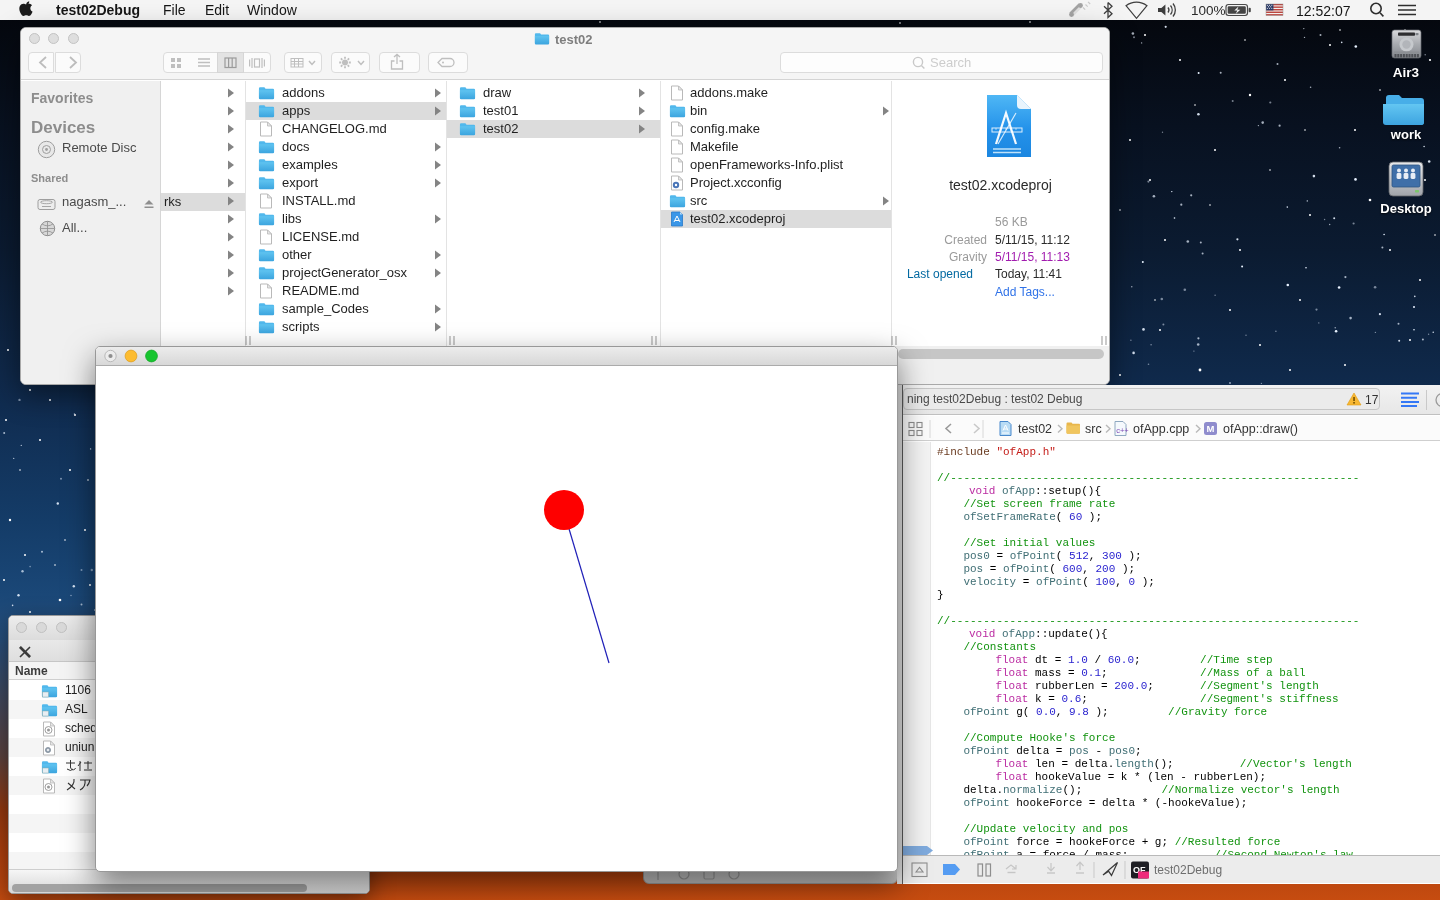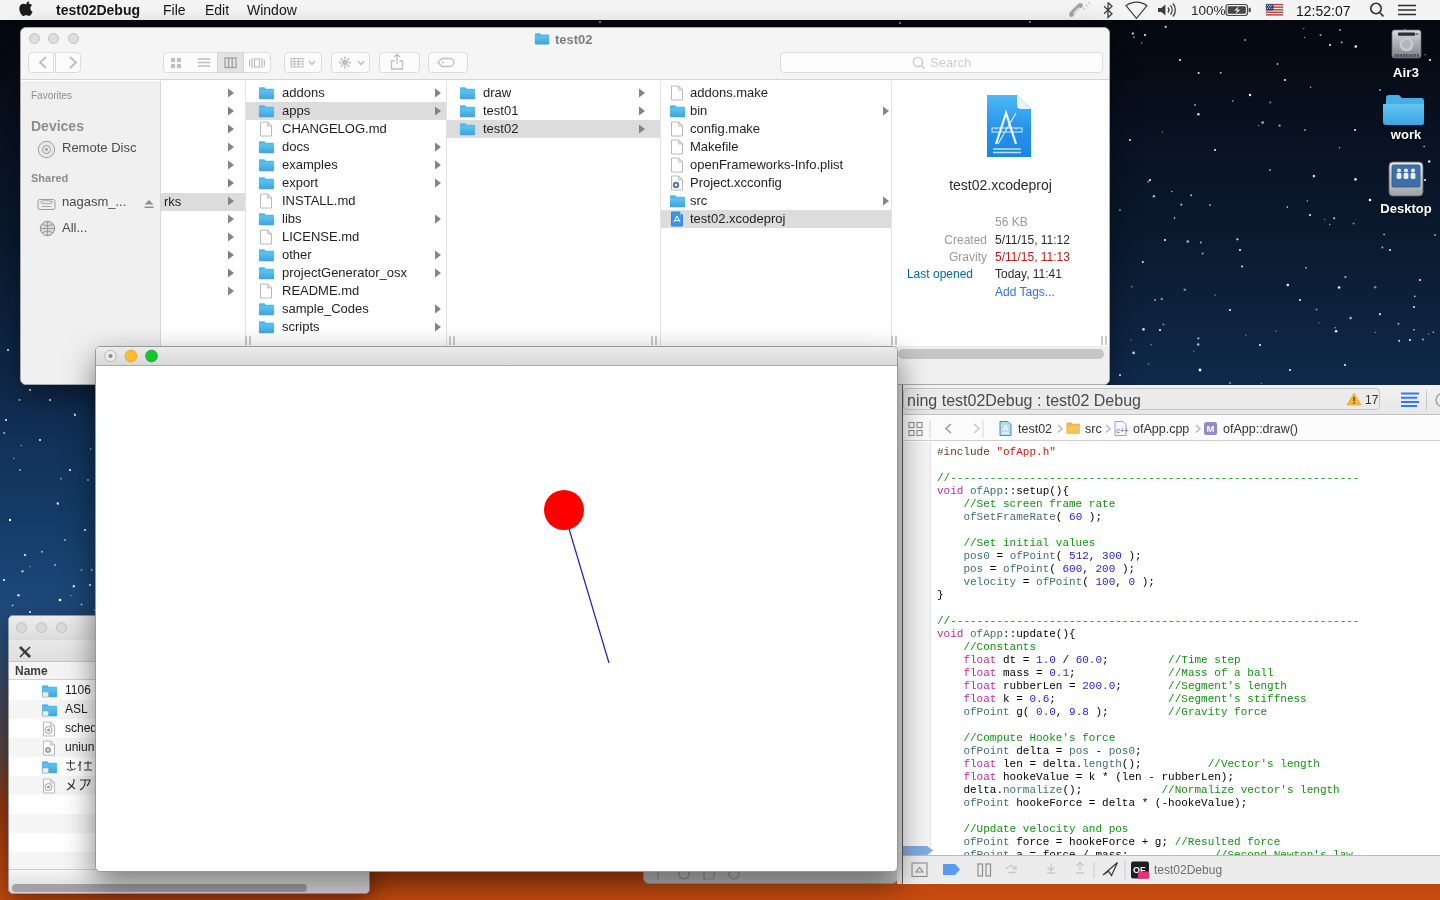--- a/index.html
+++ b/index.html
@@ -4,21 +4,21 @@
 <style>
   * { margin:0; padding:0; box-sizing:border-box; }
   html,body { width:1440px; height:900px; overflow:hidden; }
   body { font-family:"Liberation Sans", sans-serif; position:relative;
     background:linear-gradient(to bottom,
       #04060b 0%, #081120 14%, #0b1b31 28%, #102c50 45%, #143c68 58%,
       #1a4777 66%, #274f7c 71%, #5c4340 84%, #96390f 90%, #b2410e 95%, #c64c10 100%);
   }
   .abs { position:absolute; }
   #codepre i { font-style:normal; }
-  #codepre .k { color:#bb2ca2; }
+  #codepre .k { color:#bb2ca2;margin-left:32px; }
   #codepre .t { color:#3f6e74; }
   #codepre .n { color:#2a23cf; }
   #codepre .c { color:#12930f; }
   #codepre .s { color:#c41a16; }
   #codepre .p { color:#6a3b20; }
 </style>
 </head>
 <body>
 
 <svg class="abs" width="1440" height="900" style="left:0;top:0">
@@ -516,22 +516,22 @@
 
     <div class="abs" style="left:759px;top:24px;width:323px;height:21px;background:#fdfdfd;border:1px solid #dcdcdc;border-radius:4px"></div>
     <svg class="abs" style="left:890px;top:27px" width="80" height="16">
       <circle cx="7" cy="7" r="4.6" stroke="#c9c9c9" stroke-width="1.4" fill="none"></circle>
       <path d="M10.4 10.4 l3 3" stroke="#c9c9c9" stroke-width="1.4"></path>
       <text x="19" y="12" font-size="13" fill="#cdcdcd">Search</text>
     </svg>
   </div>
 
   <div class="abs" style="left:0;top:53px;width:140px;height:303px;background:#f0f0f0;border-right:1px solid #d6d6d6;border-radius:0 0 0 5px;font-size:13px;color:#4a4a4a">
-    <div class="abs" style="left:10px;top:9px;font-size:10px;font-weight:normal;color:#8d8d8d">Favorites</div>
-    <div class="abs" style="left:10px;top:37px;font-size:14px;font-weight:bold;color:#8d8d8d">Devices</div>
+    <div class="abs" style="left:10px;top:9px;font-size:14px;font-weight:bold;color:#8d8d8d">Favorites</div>
+    <div class="abs" style="left:10px;top:37px;font-size:17px;font-weight:bold;color:#8d8d8d">Devices</div>
     <svg class="abs" style="left:16px;top:59px" width="19" height="19">
       <circle cx="9.5" cy="9.5" r="8.2" fill="#e8e8e8" stroke="#9e9e9e" stroke-width="1"></circle>
       <circle cx="9.5" cy="9.5" r="4" fill="none" stroke="#9e9e9e" stroke-width="1"></circle>
       <circle cx="9.5" cy="9.5" r="1.4" fill="#9e9e9e"></circle>
     </svg>
     <div class="abs" style="left:41px;top:59px">Remote Disc</div>
     <div class="abs" style="left:10px;top:91px;font-size:11px;font-weight:bold;color:#8d8d8d">Shared</div>
     <svg class="abs" style="left:16px;top:115px" width="19" height="16">
       <rect x="1" y="3.5" width="17" height="10" rx="2" fill="#ededed" stroke="#9e9e9e" stroke-width="1"></rect>
       <ellipse cx="9.5" cy="6.2" rx="6" ry="1.5" fill="none" stroke="#9e9e9e" stroke-width="0.9"></ellipse>
@@ -755,21 +755,21 @@
       </g>
       <rect x="9" y="34" width="30" height="4" fill="none" stroke="#ffffff" stroke-width="1" opacity="0.85"></rect>
       <path d="M13 34 v2 M18 34 v3 M23 34 v2 M28 34 v3 M33 34 v2" stroke="#fff" stroke-width="0.7" opacity="0.8"></path>
       <path d="M10 55 h28 M10 58.5 h28" stroke="#bfe2fa" stroke-width="1.6"></path>
     </svg>
     <div class="abs" style="left:0;top:96px;width:217px;text-align:center;font-size:14px;color:#2b2b2b">test02.xcodeproj</div>
     <div class="abs" style="left:103px;top:134px;color:#9a9a9a">56 KB</div>
     <div class="abs" style="right:122px;top:152px;color:#9a9a9a">Created</div>
     <div class="abs" style="left:103px;top:152px;color:#2b2b2b">5/11/15, 11:12</div>
     <div class="abs" style="right:122px;top:169px;color:#9a9a9a">Gravity</div>
-    <div class="abs" style="left:103px;top:169px;color:#b91c1c">5/11/15, 11:13</div>
+    <div class="abs" style="left:103px;top:169px;color:#a21caf">5/11/15, 11:13</div>
     <div class="abs" style="right:136px;top:186px;color:#0369a1">Last opened</div>
     <div class="abs" style="left:103px;top:186px;color:#2b2b2b">Today, 11:41</div>
     <div class="abs" style="left:103px;top:204px;color:#2f72e8">Add Tags...</div>
   </div>
 
   <div class="abs" style="left:140px;top:318px;width:948px;height:38px;background:#f0f0f0;border-radius:0 0 5px 0"></div>
   <svg class="abs" style="left:0px;top:306px" width="1088" height="14">
     <g stroke="#b5b5b5" stroke-width="1.4" fill="none">
       <path d="M225 2 v9 M229 2 v9 M429 2 v9 M433 2 v9 M631 2 v9 M635 2 v9 M871 2 v9 M875 2 v9 M1081 2 v9 M1085 2 v9"></path>
     </g>
@@ -777,21 +777,21 @@
   <div class="abs" style="left:877px;top:321px;width:206px;height:10px;background:#c6c6c6;border-radius:5px"></div>
 </div>
 
 <div id="xcode" class="abs" style="left:897px;top:385px;width:543px;height:499px;background:#fff;overflow:hidden">
 
   <div class="abs" style="left:0;top:0;width:5px;height:499px;background:#e0e0e0"></div>
   <div class="abs" style="left:5px;top:0;width:1px;height:499px;background:#5a5a5a"></div>
 
   <div class="abs" style="left:6px;top:0;width:537px;height:30px;background:linear-gradient(#f2f2f2,#e7e7e7);border-bottom:1px solid #c0c0c0">
     <div class="abs" style="left:0;top:3px;width:477px;height:22px;background:#ebebeb;border:1px solid #c6c6c6;border-radius:4px;"></div>
-    <div class="abs" style="left:4px;top:7px;font-size:16px;color:#4a4a4a;white-space:nowrap">ning test02Debug : test02 Debug</div>
+    <div class="abs" style="left:4px;top:7px;font-size:12px;color:#4a4a4a;white-space:nowrap">ning test02Debug : test02 Debug</div>
     <svg class="abs" style="left:443px;top:6px" width="34" height="16">
       <path d="M8 2 l7 12 h-14 z" fill="#f7b733" stroke="#e09c12" stroke-width="0.6"></path>
       <rect x="7.2" y="6" width="1.7" height="4" fill="#7c5500"></rect>
         <rect x="7.2" y="11" width="1.7" height="1.6" fill="#7c5500"></rect>
       <text x="19" y="13" font-size="12" fill="#333" font-family="Liberation Sans">17</text>
     </svg>
     <svg class="abs" style="left:490px;top:5px" width="53" height="20">
       <g stroke="#3478f6" stroke-width="2">
           <path d="M8 3.5 h18 M8 7.7 h16 M8 11.9 h18 M8 16 h16"></path>
         </g>

